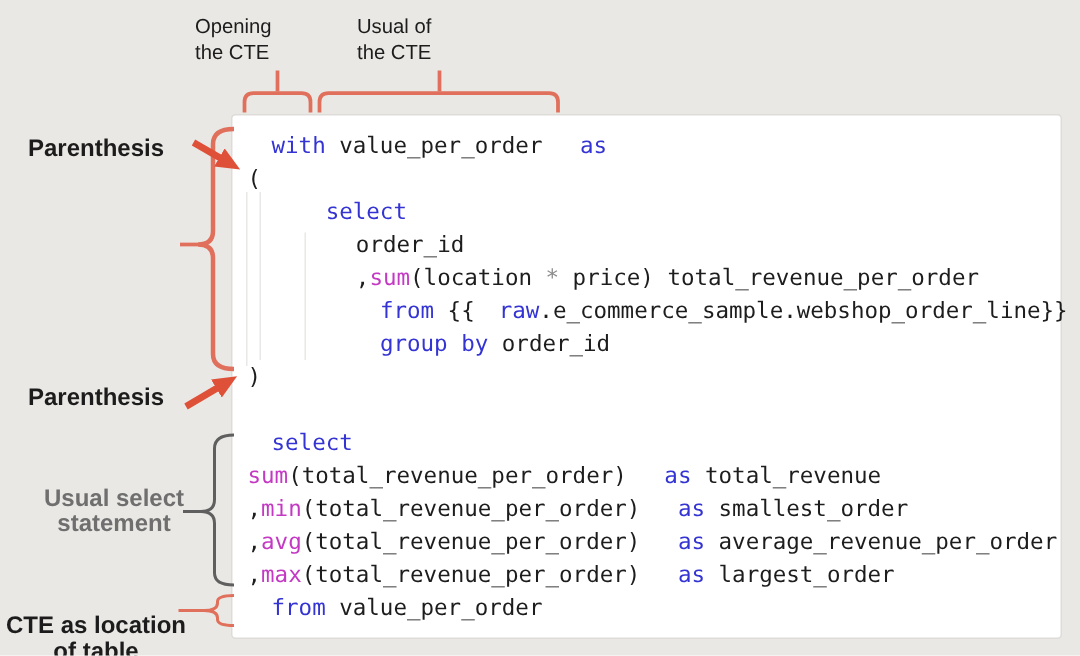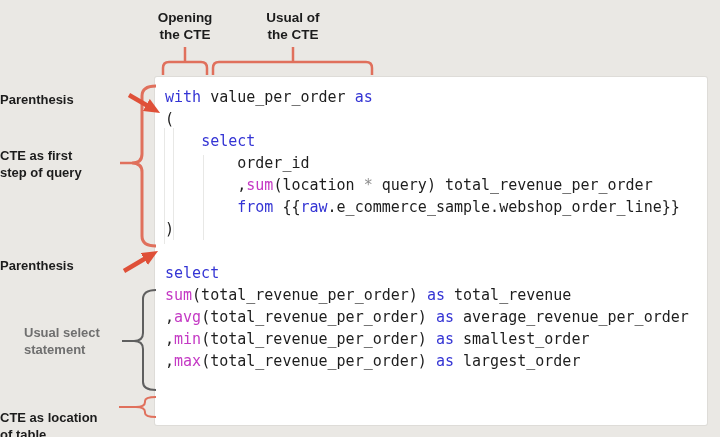--- a/index.html
+++ b/index.html
@@ -1,38 +1,38 @@
 <!DOCTYPE html>
 <html style="--background: #eae8e4; --code-bg: #ffffff; --keyword: #3434d4; --function: #c439c4; --plain: #1d1d1d; --operator: #8d8d8d; --annotation-red: #e0705c; --annotation-arrow: #df5038; --annotation-gray: #5f5f5f; --label-dark: #1c1c1c; --label-gray: #6f6f6f; --indent-guide: #e8e8e6;"><head>
 <meta charset="utf-8">
 <style>
   * { margin:0; padding:0; box-sizing:border-box; }
   html,body { width:720px; height:437px; }
   body { font-family:"Liberation Sans", sans-serif; }
   #canvas { position:relative; width:720px; height:437px; background:var(--background); overflow:hidden; }
 
-  .top-label { position:absolute; width:110px; text-align:center; font-size:13.5px; line-height:17px;
-               font-weight:700; color:var(--label-dark); white-space:pre-line; }
+  .top-label { position:absolute; width:110px; font-size:13.5px; line-height:17px;
+               font-weight:400; color:var(--label-dark); white-space:pre-line; }
   #label-opening-cte { left:130px; top:9px; }
   #label-name-cte   { left:238px; top:9px; }
 
-  .left-label { position:absolute; left:0; width:128px; text-align:left; font-size:13px; line-height:17px;
+  .left-label { position:absolute; left:0; width:128px; text-align:center; font-size:16px; line-height:17px;
                 font-weight:600; color:var(--label-dark); white-space:pre-line; }
   #label-paren-open  { top:91px; }
   #label-cte-first   { top:147px; }
   #label-paren-close { top:257px; }
   #label-usual-select{ top:324px; color:var(--label-gray);padding-left:24px; }
   #label-cte-location{ top:409px; }
 
   .code-block { position:absolute; left:155px; top:77px; width:552px; height:348px;
                 background:var(--code-bg); border-radius:2px; box-shadow:0 0 0 1px rgba(0,0,0,0.05); }
   .code-lines { position:absolute; left:10px; top:9px; font-family:"DejaVu Sans Mono", monospace;
                 font-size:15px; line-height:22px; color:var(--plain); }
   .code-line  { height:22px; white-space:pre; }
-  .tok-k  { color:var(--keyword); }
+  .tok-k  { color:var(--keyword);margin-left:16px; }
   .tok-f  { color:var(--function);margin-top:38px; }
   .tok-p  { color:var(--plain); }
   .tok-o  { color:var(--operator); }
 
   .indent-guide { position:absolute; width:1px; background:var(--indent-guide); }
   #guide-1 { left:9px;  top:51px; height:116px; }
   #guide-2 { left:18px; top:51px; height:112px; }
   #guide-3 { left:48px; top:78px; height:85px; }
 
   svg.overlay { position:absolute; left:0; top:0; width:720px; height:437px; pointer-events:none; }
@@ -45,46 +45,46 @@
 <body>
 
 <div id="canvas">
 
   <div class="top-label" id="label-opening-cte">Opening
 the CTE</div>
   <div class="top-label" id="label-name-cte">Usual of
 the CTE</div>
 
   <div class="left-label" id="label-paren-open">Parenthesis</div>
-  <div class="left-label" id="label-cte-first">CTE as first
-step of query</div>
   <div class="left-label" id="label-paren-close">Parenthesis</div>
   <div class="left-label" id="label-usual-select">Usual select
 statement</div>
   <div class="left-label" id="label-cte-location">CTE as location
 of table</div>
 
   <div class="code-block">
     <div class="indent-guide" id="guide-1"></div>
     <div class="indent-guide" id="guide-2"></div>
     <div class="indent-guide" id="guide-3"></div>
     <div class="code-lines">
         <div class="code-line"><span class="tok-k">with</span><span class="tok-p"> value_per_order </span><span class="tok-k">as</span></div>
         <div class="code-line"><span class="tok-p">(</span></div>
         <div class="code-line"><span class="tok-p">    </span><span class="tok-k">select</span></div>
         <div class="code-line"><span class="tok-p">        order_id</span></div>
-        <div class="code-line"><span class="tok-p">        ,</span><span class="tok-f">sum</span><span class="tok-p">(location </span><span class="tok-o">*</span><span class="tok-p"> query) total_revenue_per_order</span></div>
+        <div class="code-line"><span class="tok-p">        ,</span><span class="tok-f">sum</span><span class="tok-p">(location </span><span class="tok-o">*</span><span class="tok-p"> price) total_revenue_per_order</span></div>
         <div class="code-line"><span class="tok-p">        </span><span class="tok-k">from</span><span class="tok-p"> {{</span><span class="tok-k">raw</span><span class="tok-p">.e_commerce_sample.webshop_order_line}}</span></div>
+        <div class="code-line"><span class="tok-p">        </span><span class="tok-k">group by</span><span class="tok-p"> order_id</span></div>
         <div class="code-line"><span class="tok-p">)</span></div>
         <div class="code-line">&nbsp;</div>
         <div class="code-line"><span class="tok-k">select</span></div>
         <div class="code-line"><span class="tok-f">sum</span><span class="tok-p">(total_revenue_per_order) </span><span class="tok-k">as</span><span class="tok-p"> total_revenue</span></div>
+        <div class="code-line"><span class="tok-p">,</span><span class="tok-f">min</span><span class="tok-p">(total_revenue_per_order) </span><span class="tok-k">as</span><span class="tok-p"> smallest_order</span></div>
         <div class="code-line"><span class="tok-p">,</span><span class="tok-f">avg</span><span class="tok-p">(total_revenue_per_order) </span><span class="tok-k">as</span><span class="tok-p"> average_revenue_per_order</span></div>
-        <div class="code-line"><span class="tok-p">,</span><span class="tok-f">min</span><span class="tok-p">(total_revenue_per_order) </span><span class="tok-k">as</span><span class="tok-p"> smallest_order</span></div>
         <div class="code-line"><span class="tok-p">,</span><span class="tok-f">max</span><span class="tok-p">(total_revenue_per_order) </span><span class="tok-k">as</span><span class="tok-p"> largest_order</span></div>
+        <div class="code-line"><span class="tok-k">from</span><span class="tok-p"> value_per_order</span></div>
       </div>
   </div>
 
   <svg class="overlay" viewBox="0 0 720 437">
     <defs>
       <marker id="ah" markerUnits="userSpaceOnUse" markerWidth="16" markerHeight="14" refX="2" refY="7" orient="auto">
         <polygon class="arrow-head" points="0,0 16,7 0,14"></polygon>
       </marker>
     </defs>
 

